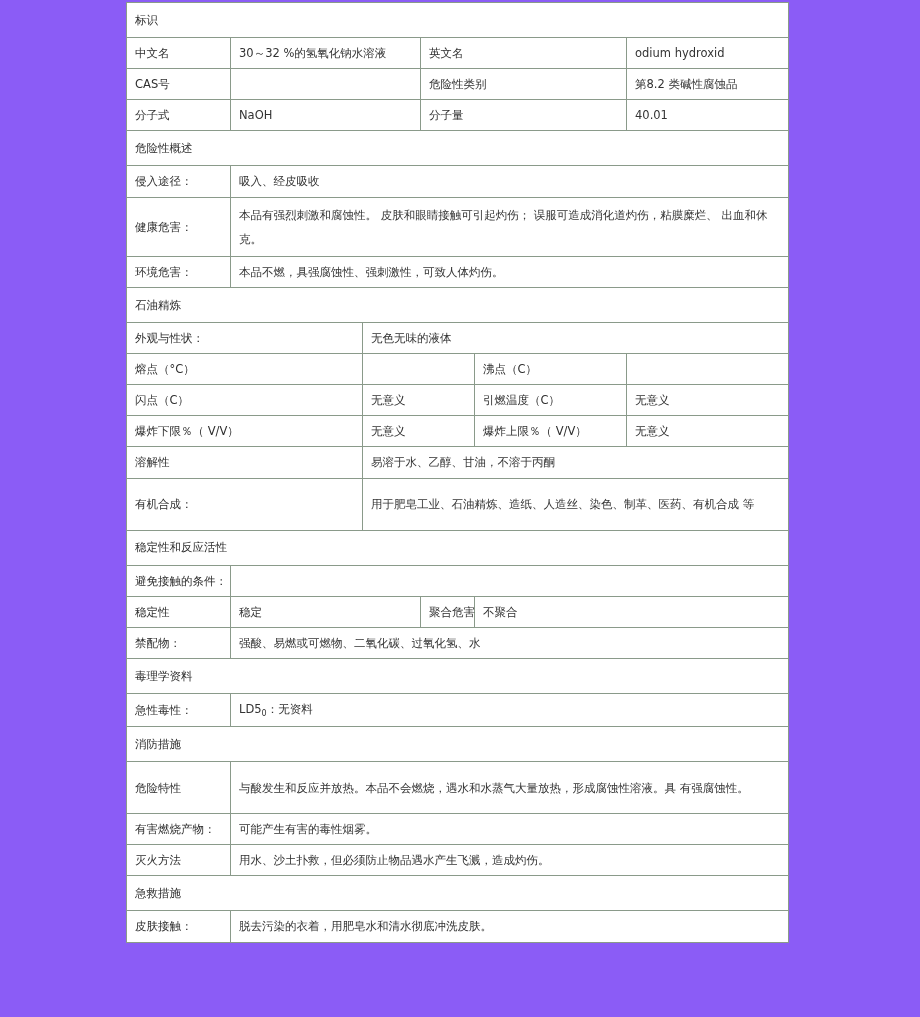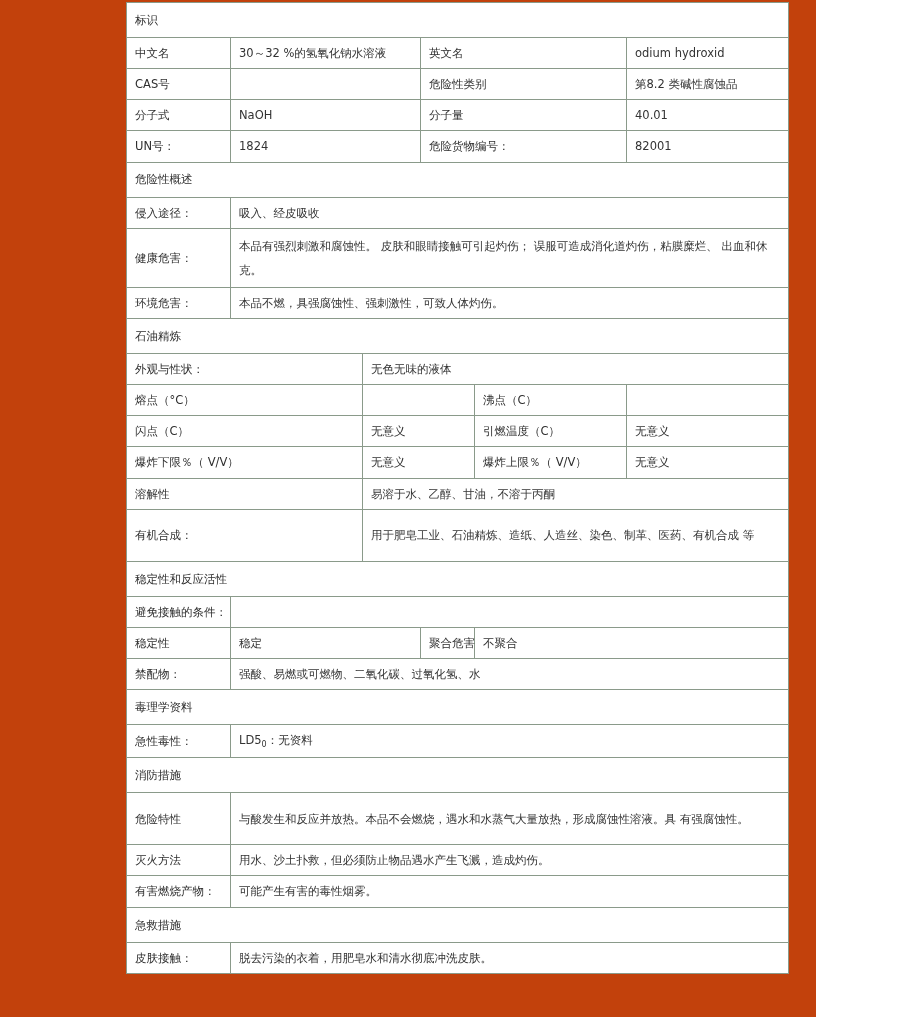--- a/index.html
+++ b/index.html
@@ -9,23 +9,23 @@
   }
   body {
     width: 920px;
     height: 1017px;
     overflow: hidden;
     font-family: "DejaVu Sans", "Liberation Sans", sans-serif;
     color: #2a2a2a;
   }
   .page {
     position: relative;
-    width: 816px;
+    width: 920px;
     height: 1017px;
-    background: #c2410c;
+    background: #8b5cf6;
   }
   .msds-table {
     position: absolute;
     left: 126px;
     top: 2px;
     width: 662px;
     border-collapse: collapse;
     table-layout: fixed;
     font-size: 11.5px;
     line-height: 1.75;
@@ -94,26 +94,20 @@
       <td class="val" colspan="2"></td>
       <td class="lbl" colspan="2">危险性类别</td>
       <td class="val">第8.2     类碱性腐蚀品</td>
     </tr>
     <tr>
       <td class="lbl">分子式</td>
       <td class="val" colspan="2">NaOH</td>
       <td class="lbl" colspan="2">分子量</td>
       <td class="val">40.01</td>
     </tr>
-    <tr>
-      <td class="lbl">UN号：</td>
-      <td class="val" colspan="2">1824</td>
-      <td class="lbl" colspan="2">危险货物编号：</td>
-      <td class="val">82001</td>
-    </tr>
 
     <tr class="sec-row">
       <td class="section" colspan="6">危险性概述</td>
     </tr>
     <tr>
       <td class="lbl">侵入途径：</td>
       <td class="val" colspan="5">吸入、经皮吸收</td>
     </tr>
     <tr class="h-wrap">
       <td class="lbl">健康危害：</td>
@@ -185,26 +179,26 @@
     </tr>
 
     <tr class="sec-row">
       <td class="section" colspan="6">消防措施</td>
     </tr>
     <tr class="h-wrap">
       <td class="lbl">危险特性</td>
       <td class="val" colspan="5">与酸发生和反应并放热。本品不会燃烧，遇水和水蒸气大量放热，形成腐蚀性溶液。具 有强腐蚀性。</td>
     </tr>
     <tr>
+      <td class="lbl">有害燃烧产物：</td>
+      <td class="val" colspan="5">可能产生有害的毒性烟雾。</td>
+    </tr>
+    <tr>
       <td class="lbl">灭火方法</td>
       <td class="val" colspan="5">用水、沙土扑救，但必须防止物品遇水产生飞溅，造成灼伤。</td>
-    </tr>
-    <tr>
-      <td class="lbl">有害燃烧产物：</td>
-      <td class="val" colspan="5">可能产生有害的毒性烟雾。</td>
     </tr>
 
     <tr class="sec-row">
       <td class="section" colspan="6">急救措施</td>
     </tr>
     <tr>
       <td class="lbl">皮肤接触：</td>
       <td class="val" colspan="5">脱去污染的衣着，用肥皂水和清水彻底冲洗皮肤。</td>
     </tr>
 

